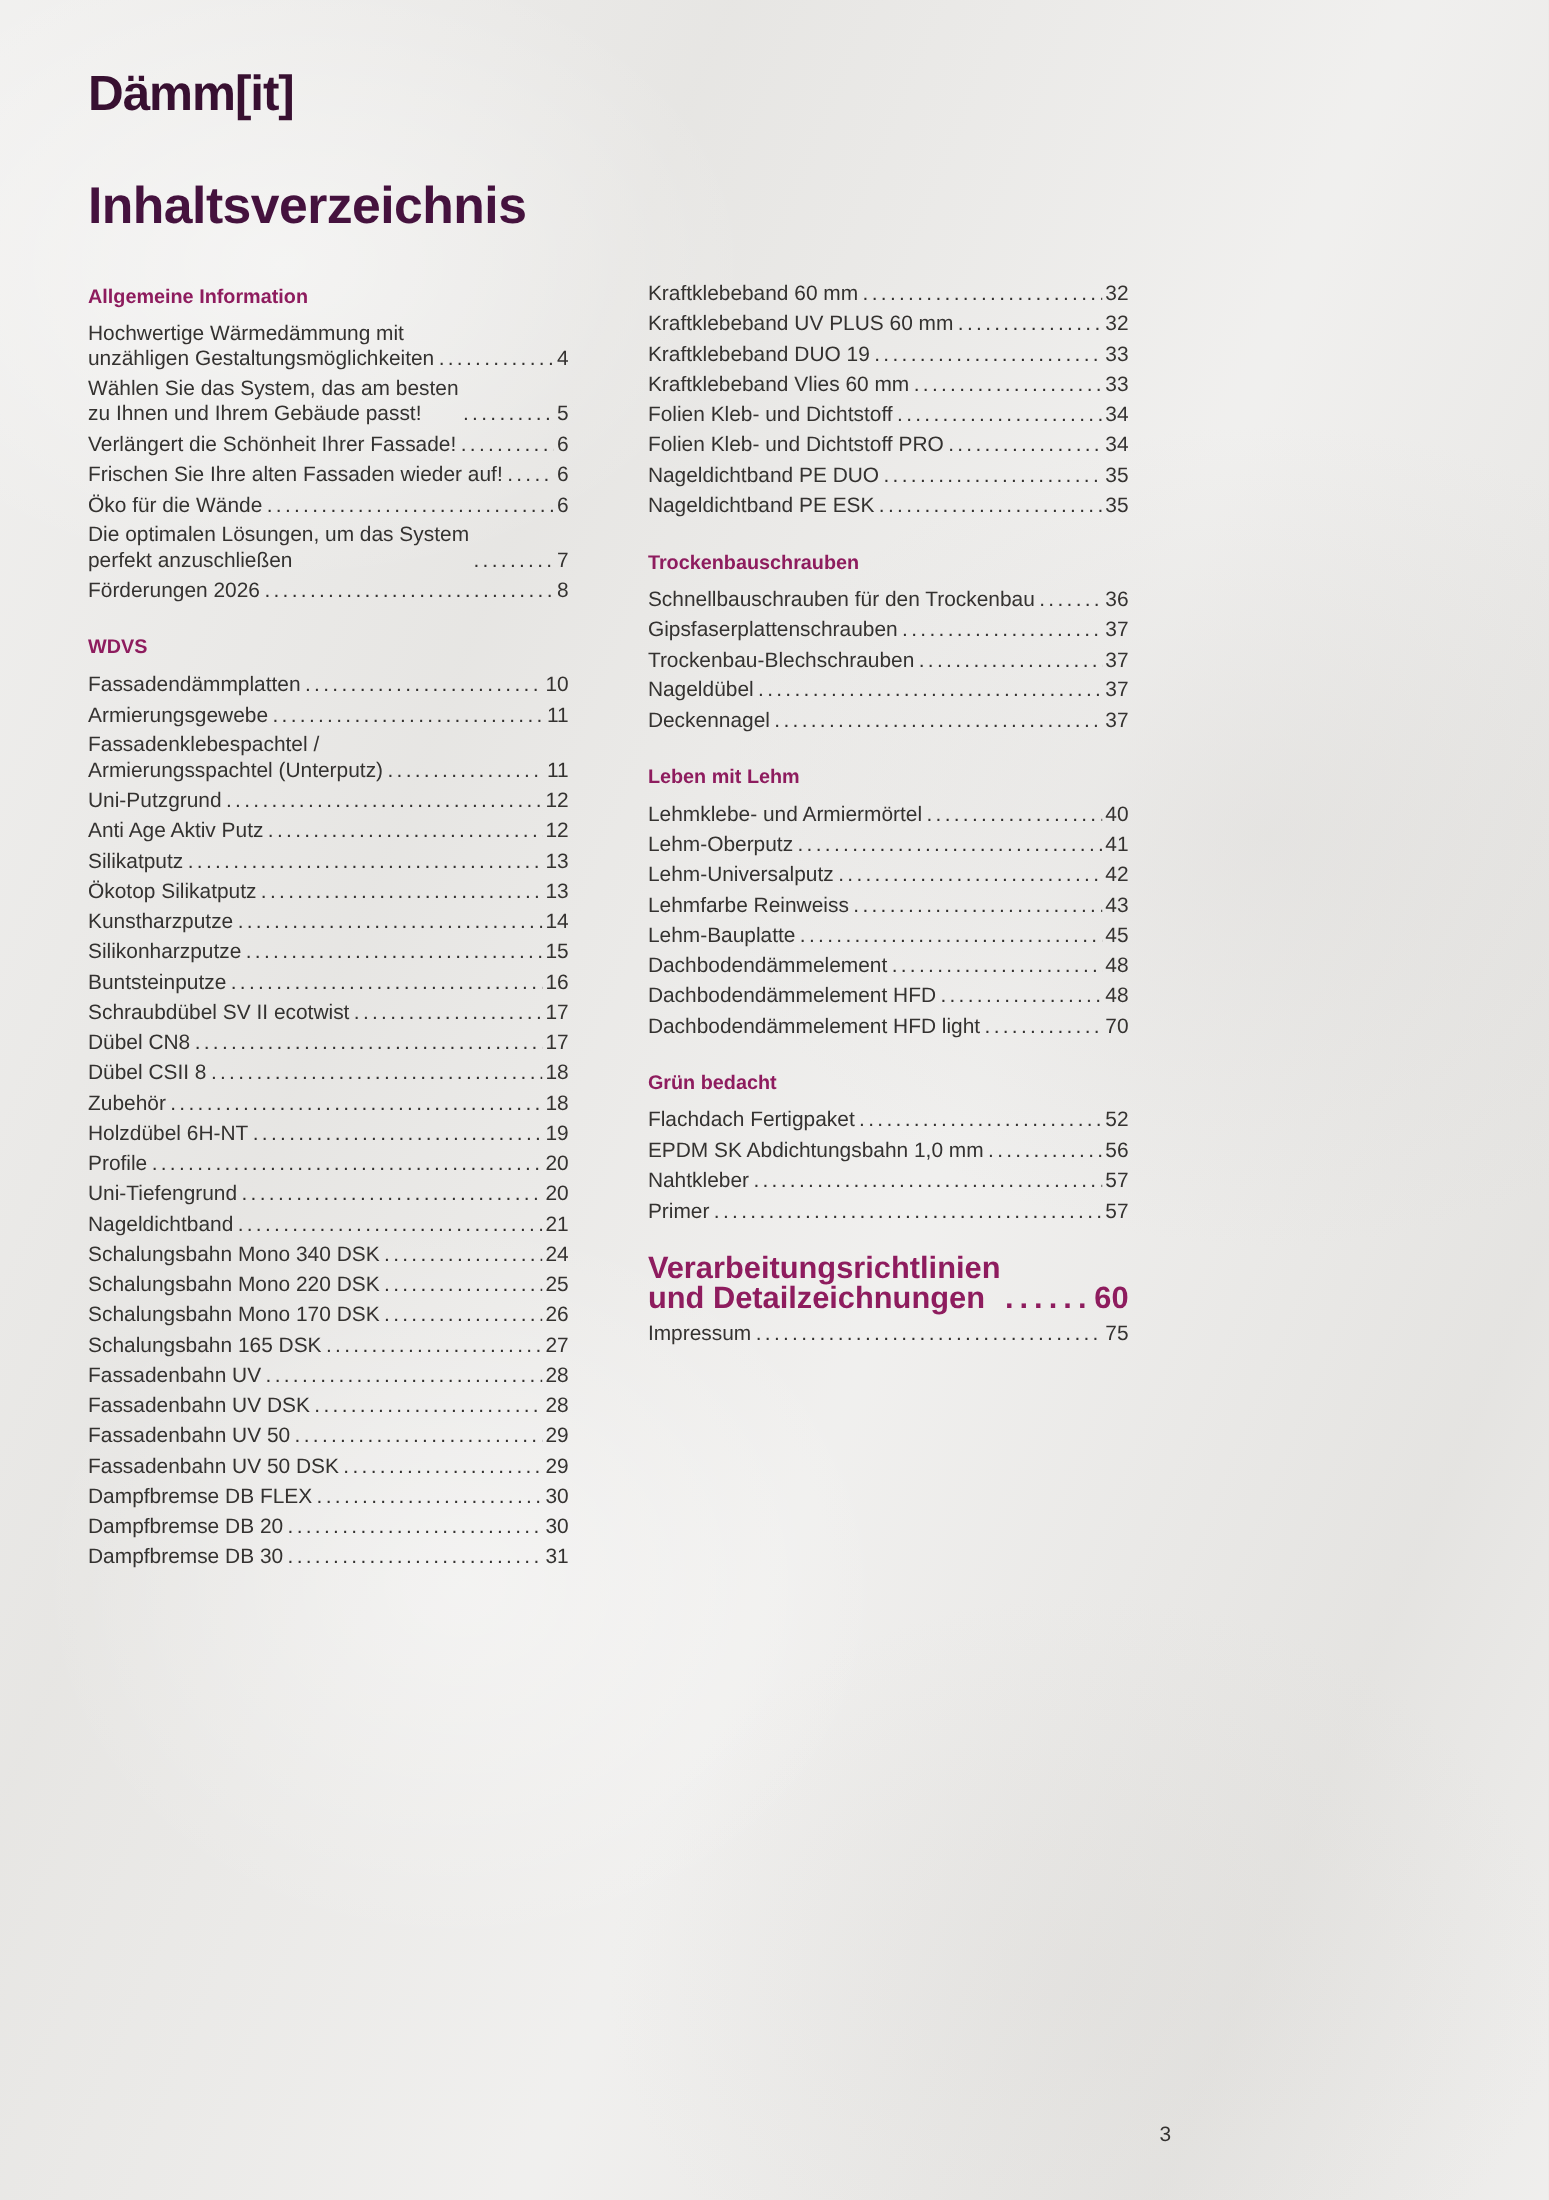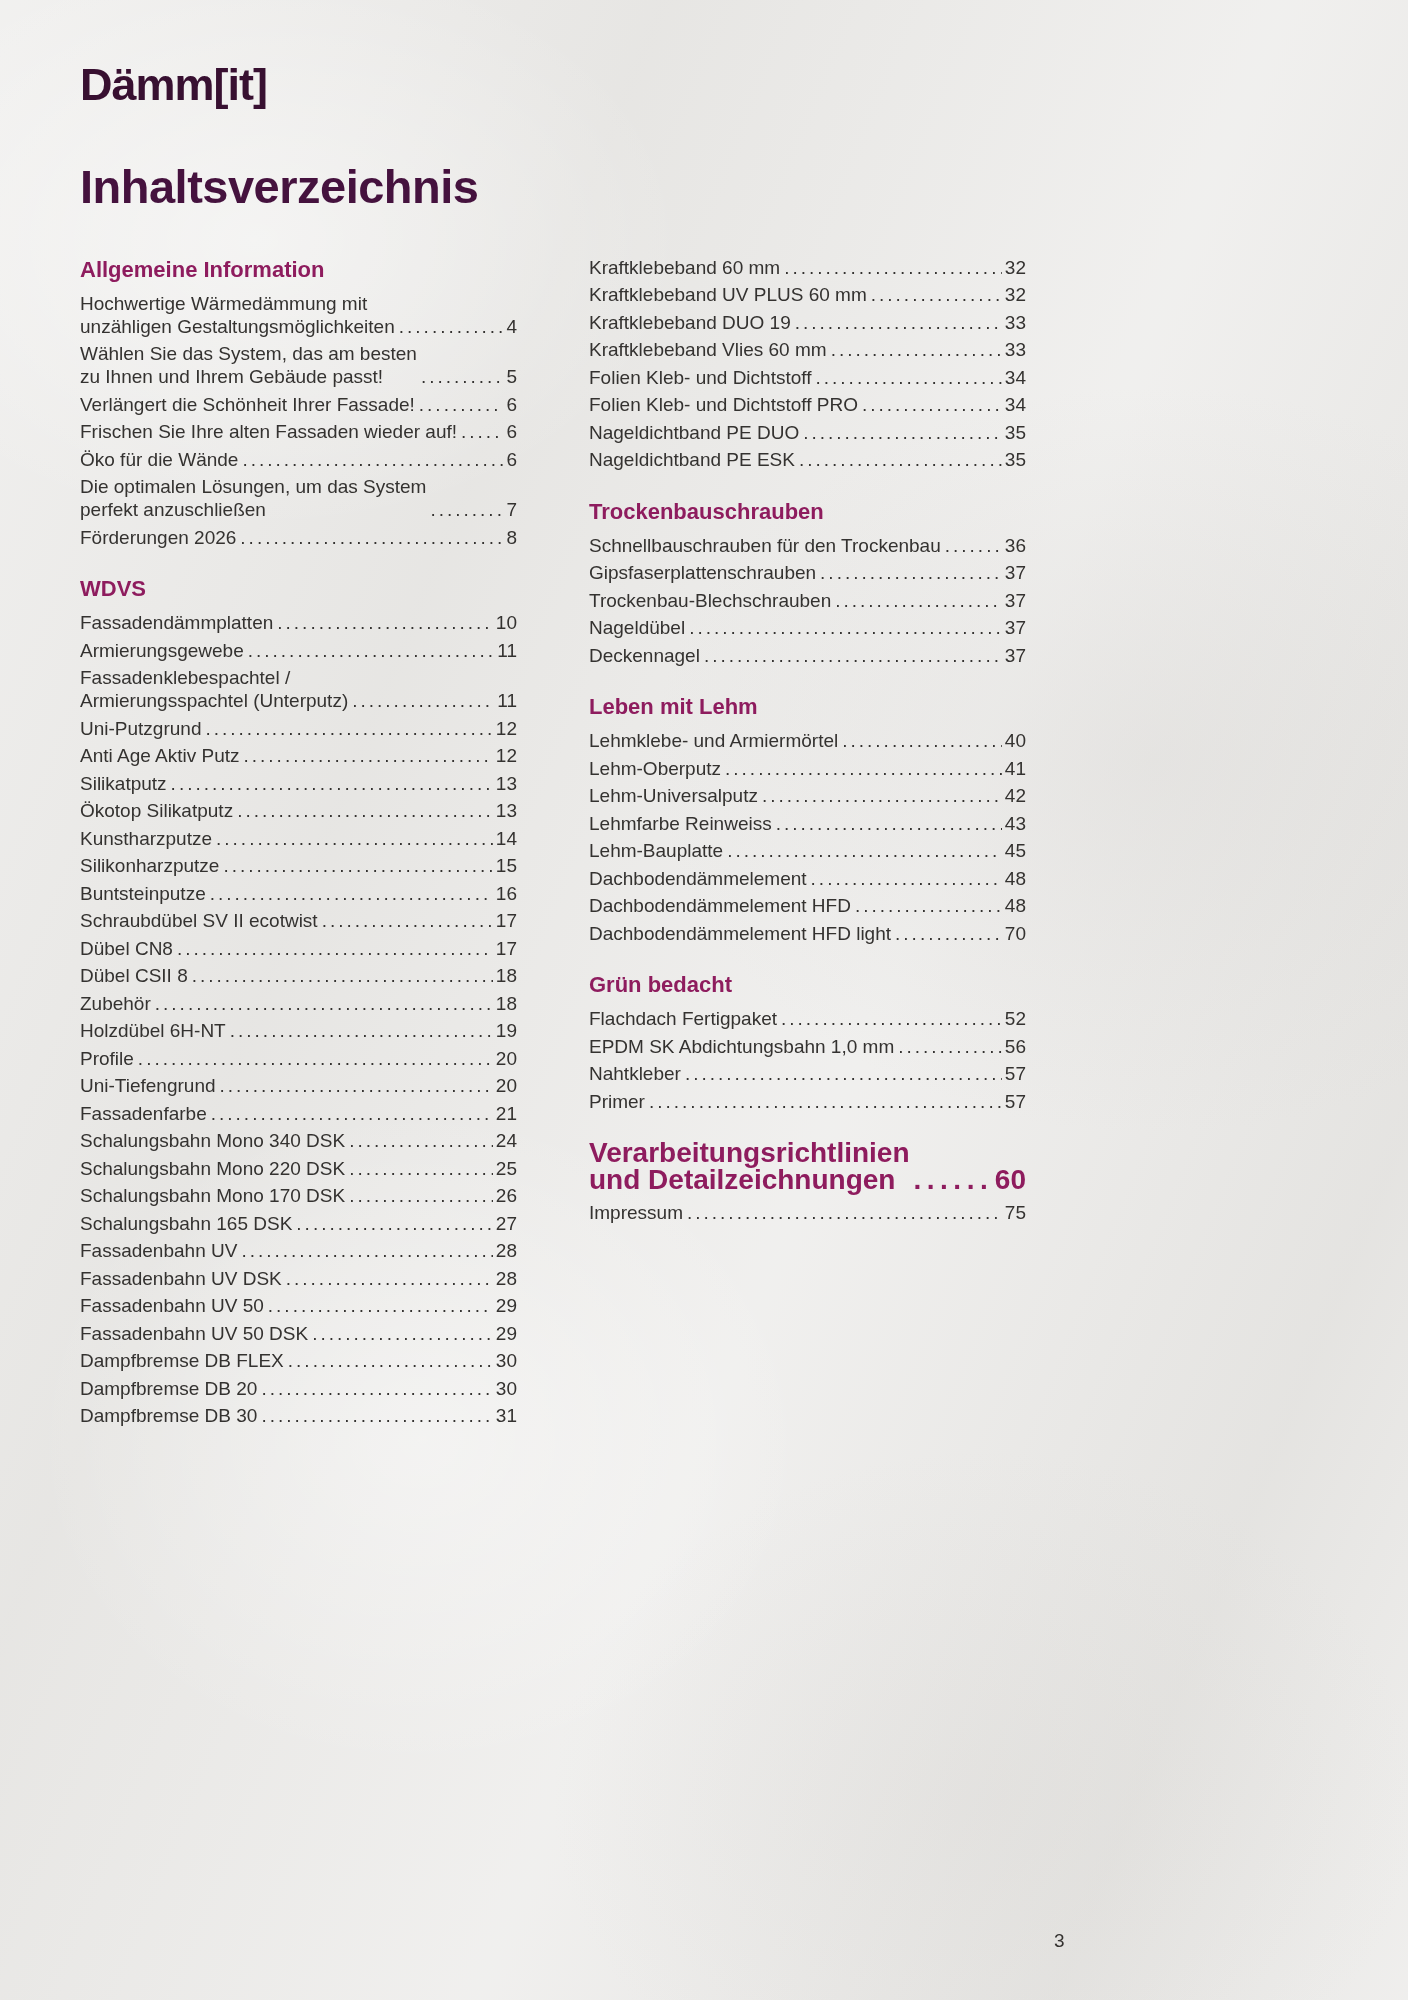--- a/index.html
+++ b/index.html
@@ -21,21 +21,21 @@
       linear-gradient(112deg, rgba(255,255,255,.35) 0%, rgba(226,225,222,.4) 30%, rgba(255,255,255,.3) 58%, rgba(222,221,218,.45) 84%, rgba(255,255,255,.25) 100%),
       var(--background);
     padding-left: 16px;
   }
   .content{padding:60px 0 0 64px;width:1012px;}
   .logo{font-size:45px;font-weight:bold;letter-spacing:-1px;color:var(--logo);line-height:1.1;}
   .title{margin-top:50px;font-size:47px;font-weight:bold;color:var(--title);letter-spacing:-.5px;line-height:1.15;}
   .columns{margin-top:42px;display:flex;gap:72px;align-items:flex-start;}
   .col{width:437px;display:flex;flex-direction:column;}
   .section-heading{
-    font-size:22px;line-height:27px;font-weight:bold;color:var(--heading);
+    font-size:18px;line-height:27px;font-weight:bold;color:var(--heading);
     margin:22px 0 9px;white-space:pre-line;
   }
   .col > .section-heading:first-child{margin-top:0;}
   .entry{display:flex;align-items:flex-end;font-size:19px;line-height:23px;margin-bottom:4.5px;}
   .label{white-space:pre-line;flex:0 1 auto;}
   .leader{flex:1 1 0;min-width:10px;overflow:hidden;margin:0 3px 0 4px;height:23px;}
   .leader::after{
     content:"......................................................................................................................";
     letter-spacing:3px;white-space:nowrap;
   }
@@ -174,21 +174,21 @@
             <span class="label">Profile</span>
             <span class="leader"></span>
             <span class="pagenum">20</span>
           </div>
           <div class="entry">
             <span class="label">Uni-Tiefengrund</span>
             <span class="leader"></span>
             <span class="pagenum">20</span>
           </div>
           <div class="entry">
-            <span class="label">Fassadenfarbe</span>
+            <span class="label">Nageldichtband</span>
             <span class="leader"></span>
             <span class="pagenum">21</span>
           </div>
           <div class="entry">
             <span class="label">Schalungsbahn Mono 340 DSK</span>
             <span class="leader"></span>
             <span class="pagenum">24</span>
           </div>
           <div class="entry">
             <span class="label">Schalungsbahn Mono 220 DSK</span>

